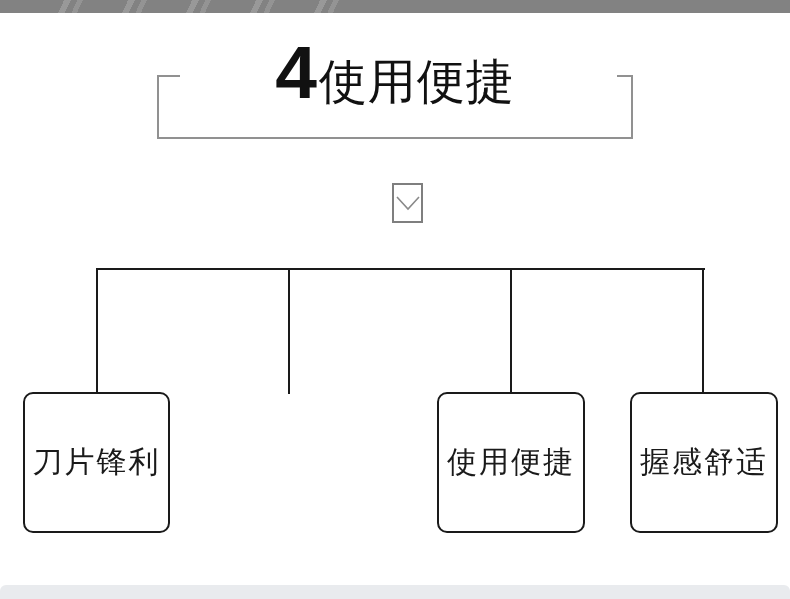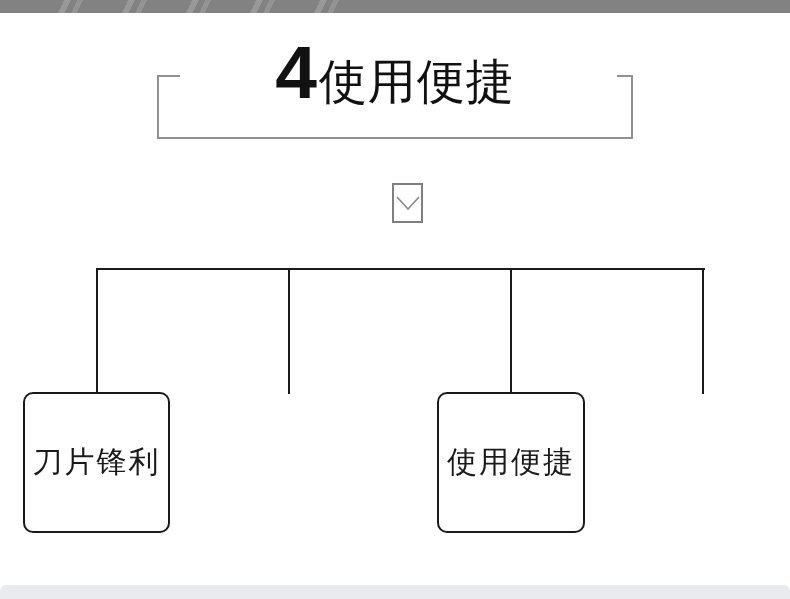--- a/index.html
+++ b/index.html
@@ -121,16 +121,17 @@
   <div class="tree">
     <div class="tree-line tree-h"></div>
     <div class="tree-line tree-v tree-v1"></div>
     <div class="tree-line tree-v tree-v2"></div>
     <div class="tree-line tree-v tree-v3"></div>
     <div class="tree-line tree-v tree-v4"></div>
   </div>
 
   <div class="feature-box fb1">刀片锋利</div>
   <div class="feature-box fb3">使用便捷</div>
+  <div class="feature-box fb4">握感舒适</div>
 
   <div class="footer-bar"></div>
 
 </div>
 
 </body></html>

